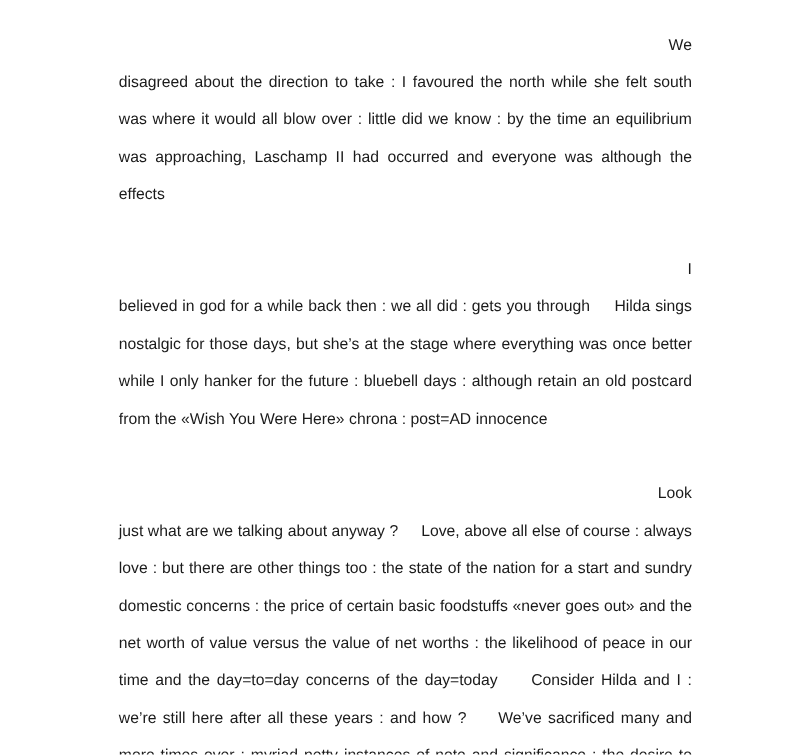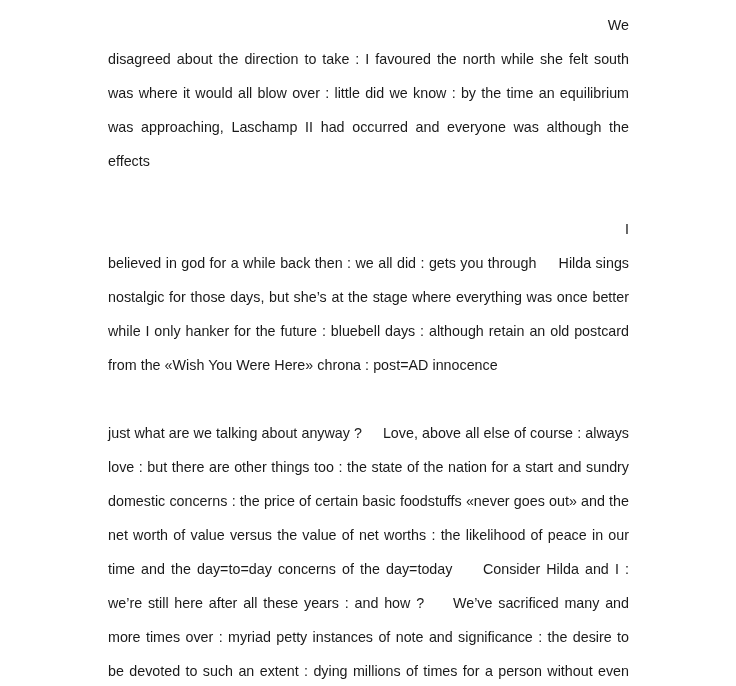--- a/index.html
+++ b/index.html
@@ -58,37 +58,38 @@
     white-space: pre-wrap;
     word-spacing: 0.1px;
     hyphens: none;
   }
 
   .italic {
   }
 
   
   #para-1 {
-    padding-top: 8px;
+    padding-top: 24px;
   }
 </style>
 </head>
 <body>
 
 <div class="page">
   <div class="text-column">
 
     <p class="para" id="para-1">
       <span class="opener">We</span>
       <span class="body-text"><span>disagreed about the direction to take : I favoured the north while she felt south was where it would all blow over : little did we know : by the time an equilibrium was approaching, </span><span class="italic">Laschamp II</span><span> had occurred and everyone was although the effects</span></span>
     </p>
 
     <p class="para">
       <span class="opener">I</span>
       <span class="body-text">believed in god for a while back then : we all did : gets you through     Hilda sings nostalgic for those days, but she’s at the stage where everything was once better while I only hanker for the future : bluebell days : although retain an old postcard from the «Wish You Were Here» chrona : post=AD innocence</span>
     </p>
 
     <p class="para">
+      <span class="opener">Look</span>
       <span class="body-text">just what are we talking about anyway ?     Love, above all else of course : always love : but there are other things too : the state of the nation for a start and sundry domestic concerns : the price of certain basic foodstuffs «never goes out» and the net worth of value versus the value of net worths : the likelihood of peace in our time and the day=to=day concerns of the day=today     Consider Hilda and I : we’re still here after all these years : and how ?     We’ve sacrificed many and more times over : myriad petty instances of note and significance : the desire to be devoted to such an extent : dying millions of times for a person without even thinking</span>
     </p>
 
   </div>
 </div>
 
 </body></html>

